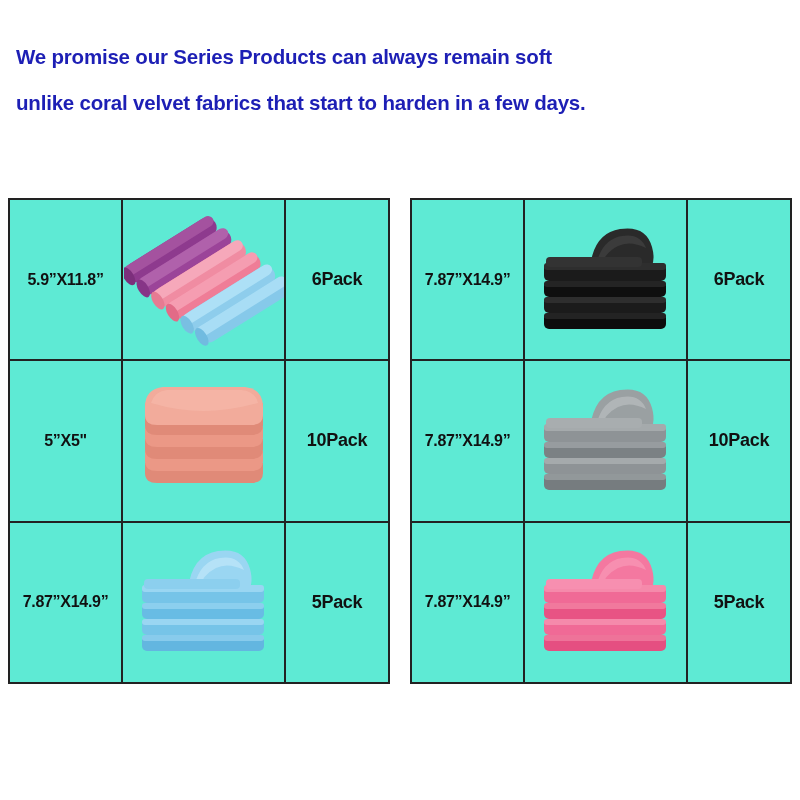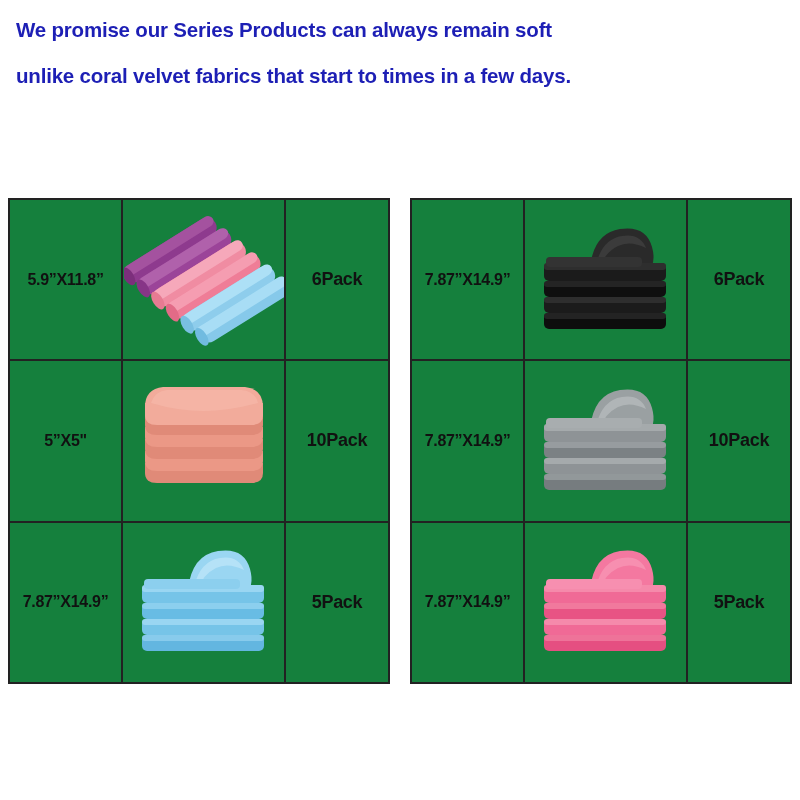--- a/index.html
+++ b/index.html
@@ -12,21 +12,21 @@
     height: 800px;
     position: relative;
     font-family: "Liberation Sans", sans-serif;
     overflow: hidden;
   }
 
   
   .headline {
     position: absolute;
     left: 0;
-    top: 7px;
+    top: 34px;
     width: 636px;
     padding: 0 16px;
     box-sizing: border-box;
   }
   .headline-line {
     color: #1d1fb5;
     font-weight: bold;
     font-size: 20.5px;
     line-height: 46px;
     letter-spacing: -0.2px;
@@ -43,21 +43,21 @@
     display: flex;
     justify-content: space-between;
   }
   .spec-table {
     width: 382px;
     height: 486px;
     border: 2px solid #222;
     box-sizing: border-box;
     display: flex;
     flex-direction: column;
-    background: #15803d;
+    background: #5eead4;
   }
   .spec-row {
     flex: 1 1 0;
     display: flex;
     border-bottom: 2px solid #222;
     min-height: 0;
   }
   .spec-row:last-child { border-bottom: none; }
 
   .cell-size {
@@ -103,21 +103,21 @@
   }
 
   
   .art { display: block; }
 </style>
 </head>
 <body>
 
 <div class="headline">
   <div class="headline-line">We promise our Series Products can always remain soft</div>
-  <div class="headline-line">unlike coral velvet fabrics that start to times in a few days.</div>
+  <div class="headline-line">unlike coral velvet fabrics that start to harden in a few days.</div>
 </div>
 
 <div class="tables">
 
   <div class="spec-table">
 
     <div class="spec-row">
       <div class="cell-size">
         <span class="size-text">5.9”X11.8”</span>
       </div>

